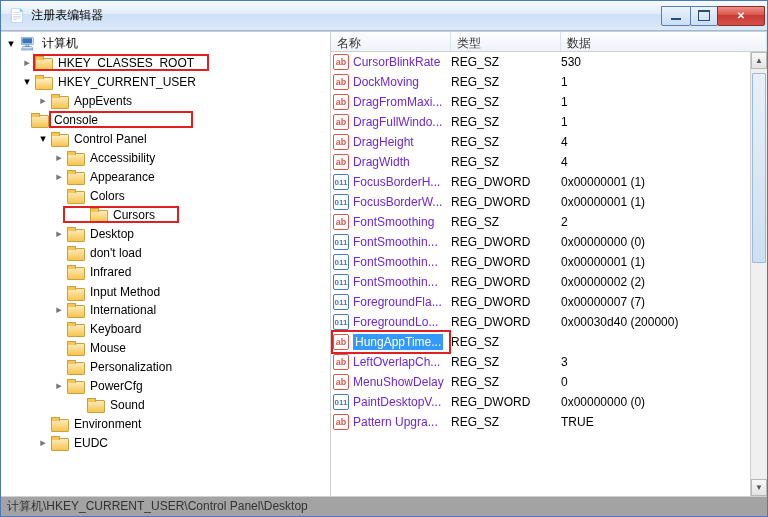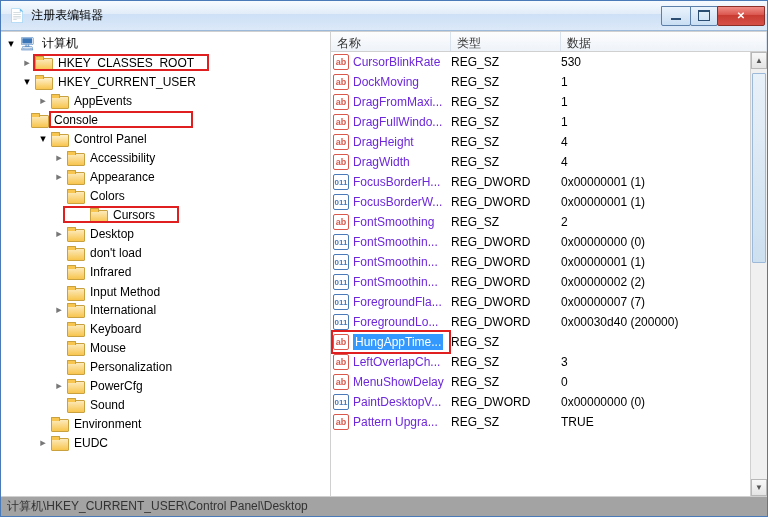--- a/index.html
+++ b/index.html
@@ -172,21 +172,21 @@
           <div class="tree-row" style="padding-left: 52px;">
             <span class="expander"></span>
             <span class="ficon"></span>
             <span class="label">Personalization</span>
           </div>
           <div class="tree-row" style="padding-left: 52px;">
             <span class="expander">▸</span>
             <span class="ficon"></span>
             <span class="label">PowerCfg</span>
           </div>
-          <div class="tree-row" style="padding-left: 52px;">
+          <div class="tree-row" style="padding-left: 52px; margin-left: 20px;">
             <span class="expander"></span>
             <span class="ficon"></span>
             <span class="label">Sound</span>
           </div>
           <div class="tree-row" style="padding-left: 36px;">
             <span class="expander"></span>
             <span class="ficon"></span>
             <span class="label">Environment</span>
           </div>
           <div class="tree-row" style="padding-left: 36px;">

